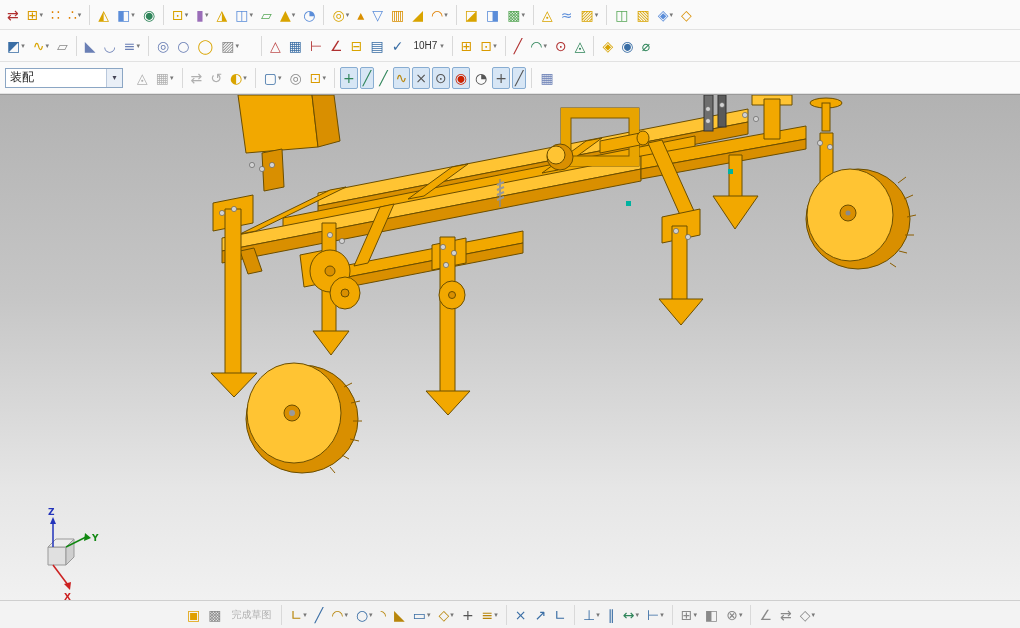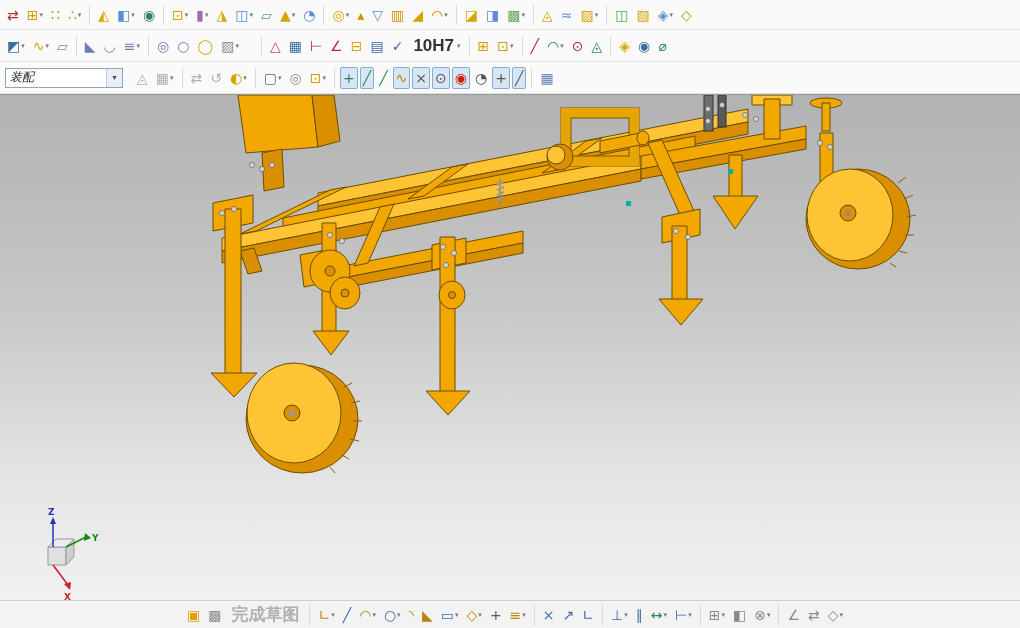--- a/index.html
+++ b/index.html
@@ -3,26 +3,26 @@
 <meta charset="utf-8">
 <style>
   * { box-sizing: border-box; margin: 0; padding: 0; }
   html,body { width:1020px; height:628px; overflow:hidden; font-family:"Liberation Sans","DejaVu Sans",sans-serif; background:#f4f4f4; }
   .window { width:1020px; height:628px; display:flex; flex-direction:column; }
 
   
   .trow { display:flex; align-items:center; padding:0 3px; background:#fafafa; border-bottom:1px solid #e2e2e2; flex:0 0 auto; }
   .trow1 { height:30px; }
   .trow2 { height:32px; }
-  .trow3 { height:32px;font-style:italic; }
+  .trow3 { height:32px; }
   .tbtn { display:inline-flex; align-items:center; height:22px; padding:0 2px; margin:0 1px; border:1px solid transparent; border-radius:2px; }
   .tbtn.toggled { background:#d7e6f5; border-color:#88add2; }
   .tbtn.disabled .glyph, .tbtn.disabled .tlabel { color:#b0b0b0 !important; }
   .glyph { font-family:"DejaVu Sans",sans-serif; font-size:14px; line-height:1; }
-  .tlabel { font-size:17px; color:#333; padding:0 2px; white-space:nowrap;font-weight:bold; }
+  .tlabel { font-size:10px; color:#333; padding:0 2px; white-space:nowrap; }
   .dd { font-size:7px; color:#777; margin-left:1px; font-family:"DejaVu Sans",sans-serif; }
   .sep { width:1px; height:20px; background:#d9d9d9; margin:0 4px; flex:0 0 auto; }
   .gap { width:14px; flex:0 0 auto; }
 
   
   .combo { display:inline-flex; width:118px; height:20px; border:1px solid #8ba6c4; background:#fff; align-items:center; margin:0 10px 0 2px; flex:0 0 auto; }
   .combo-text { flex:1; font-size:12px; color:#222; padding-left:4px; white-space:nowrap; overflow:hidden; }
   .combo-arrow { width:16px; height:100%; background:#e9eff7; border-left:1px solid #b9c8dc; font-size:8px; display:flex; align-items:center; justify-content:center; color:#445; font-family:"DejaVu Sans",sans-serif; }
 
   

